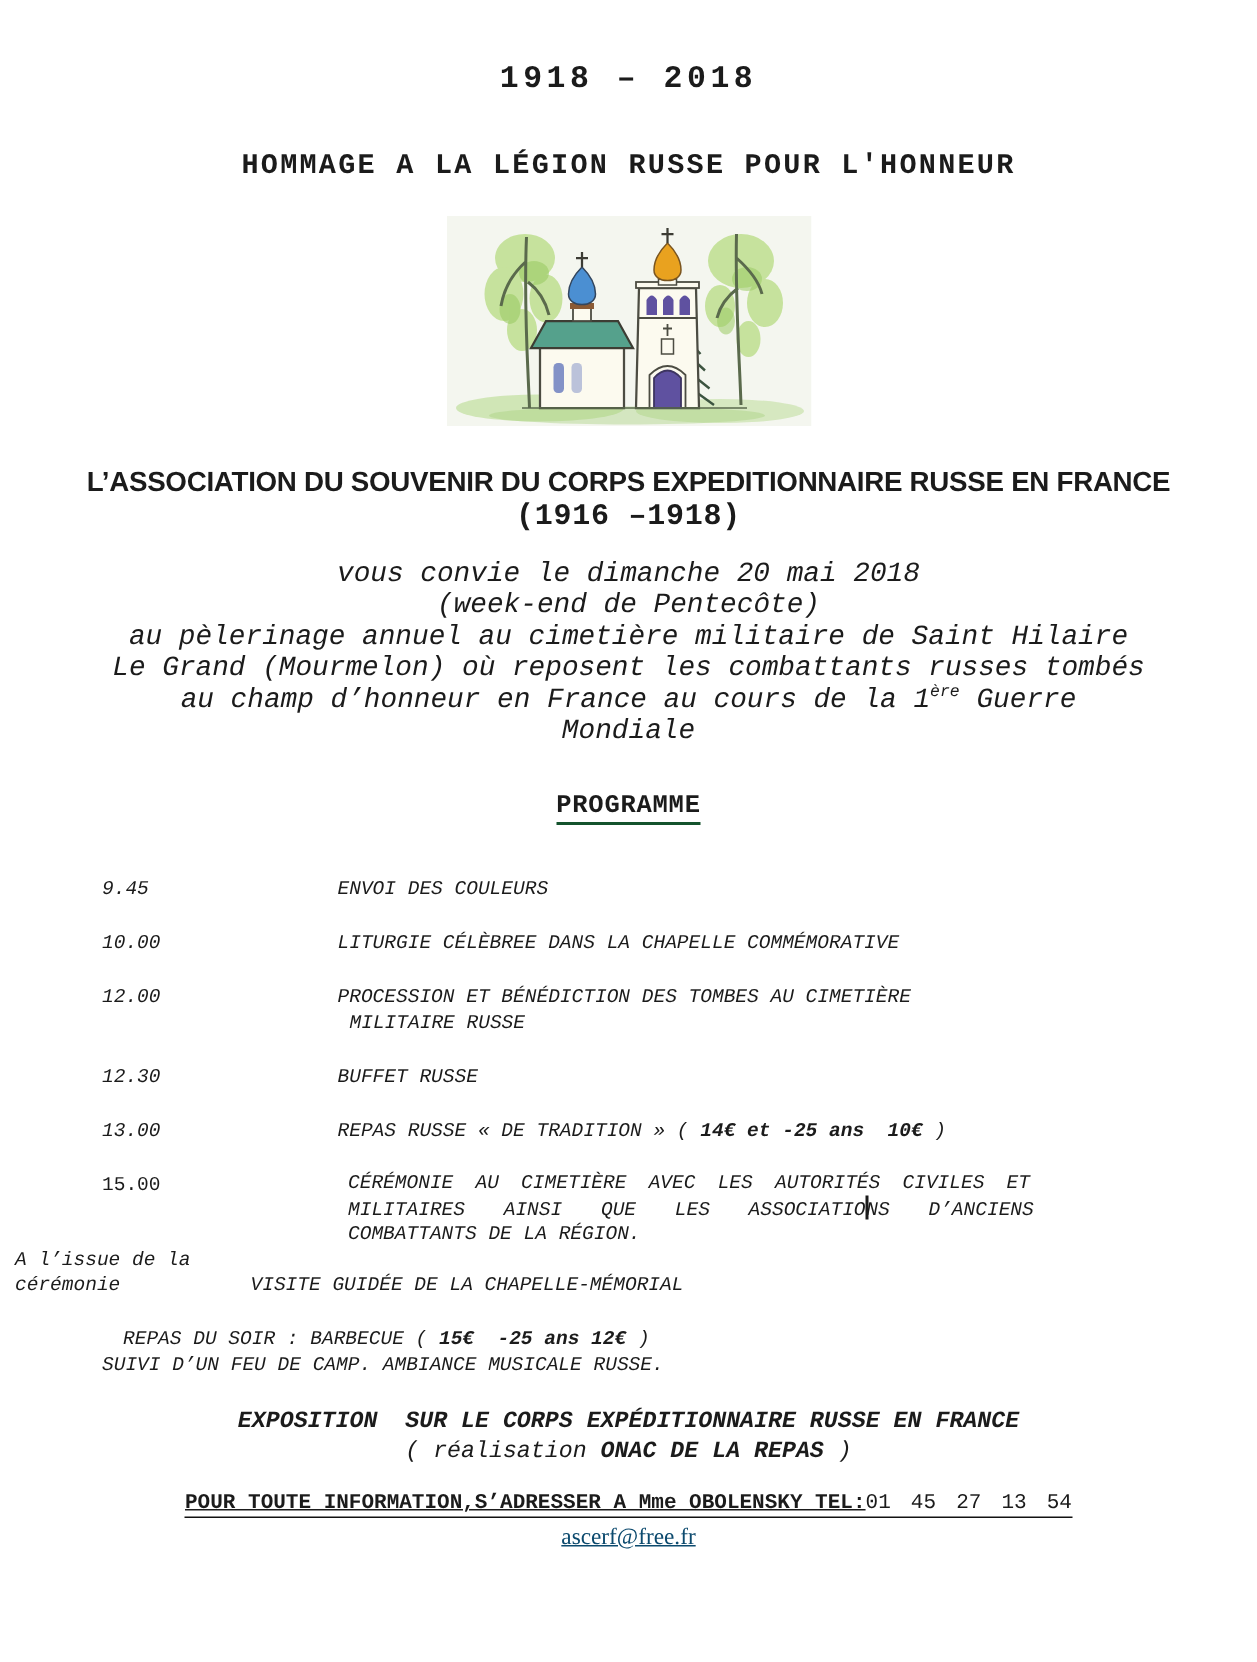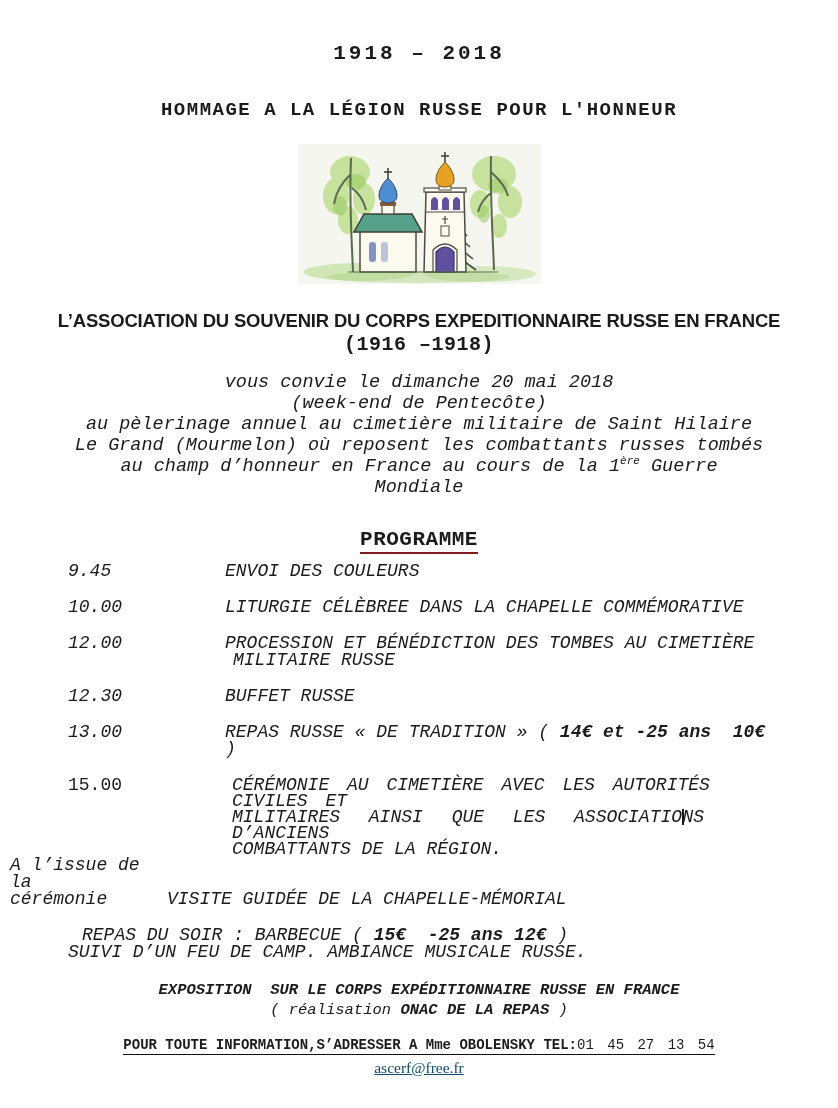--- a/index.html
+++ b/index.html
@@ -36,25 +36,25 @@
   }
 
   .invite {
     margin-top:16px; text-align:center;
     font-style:italic; font-size:18.5px; line-height:21px;
   }
   .invite sup { font-size:11px; line-height:0; }
 
   .prog-head { margin-top:30px; text-align:center; }
   .prog-head span {
-    font-weight:bold; font-size:21px; letter-spacing:0.5px;
-    border-bottom:2px solid #7f1d1d; padding-bottom:1px;
-  }
-
-  .rows { margin-top:12px; font-style:italic; font-size:18px; line-height:17px; }
+    font-weight:bold; font-size:17px; letter-spacing:0.5px;
+    border-bottom:2px solid #14532d; padding-bottom:1px;
+  }
+
+  .rows { margin-top:37px; font-style:italic; font-size:13px; line-height:17px; }
   .row { display:flex; padding-left:68px; margin-bottom:19px; }
   .row .time { width:157px; flex:none; }
   .row .desc { width:545px; }
   .b { font-weight:bold; }
   .indent8 { padding-left:8px; }
   .indent14 { padding-left:14px; }
 
   .row-ceremony { margin-bottom:0; }
   .row-ceremony .time { font-style:normal; }
   .row-ceremony .desc { width:538px; padding-left:7px; line-height:16px; }
@@ -72,21 +72,21 @@
     margin-top:13px; text-align:center;
     font-style:italic; font-weight:bold; font-size:15.5px; line-height:20px;
   }
   .thin { font-weight:normal; }
 
   .footer { margin-top:16px; text-align:center; }
   .info-line {
     font-size:14px; line-height:18px;
   }
   .info-line .underwrap { border-bottom:1.5px solid #111; padding-bottom:1px; }
-  .fbold { font-weight:bold; }
+  .fbold { font-weight:bold;text-decoration:underline; }
   .phone { font-weight:normal; word-spacing:5px; }
 
   .links { font-family:"Liberation Serif","DejaVu Serif",serif; font-size:15.5px; }
   .email-line { margin-top:4px; line-height:19px; }
   .sites-line { margin-top:2px; line-height:19px; display:flex; justify-content:center; gap:20px; }
   a.doclink { color:#0c4a6e; text-decoration:underline; cursor:pointer; }
 </style>
 </head>
 <body>
 

